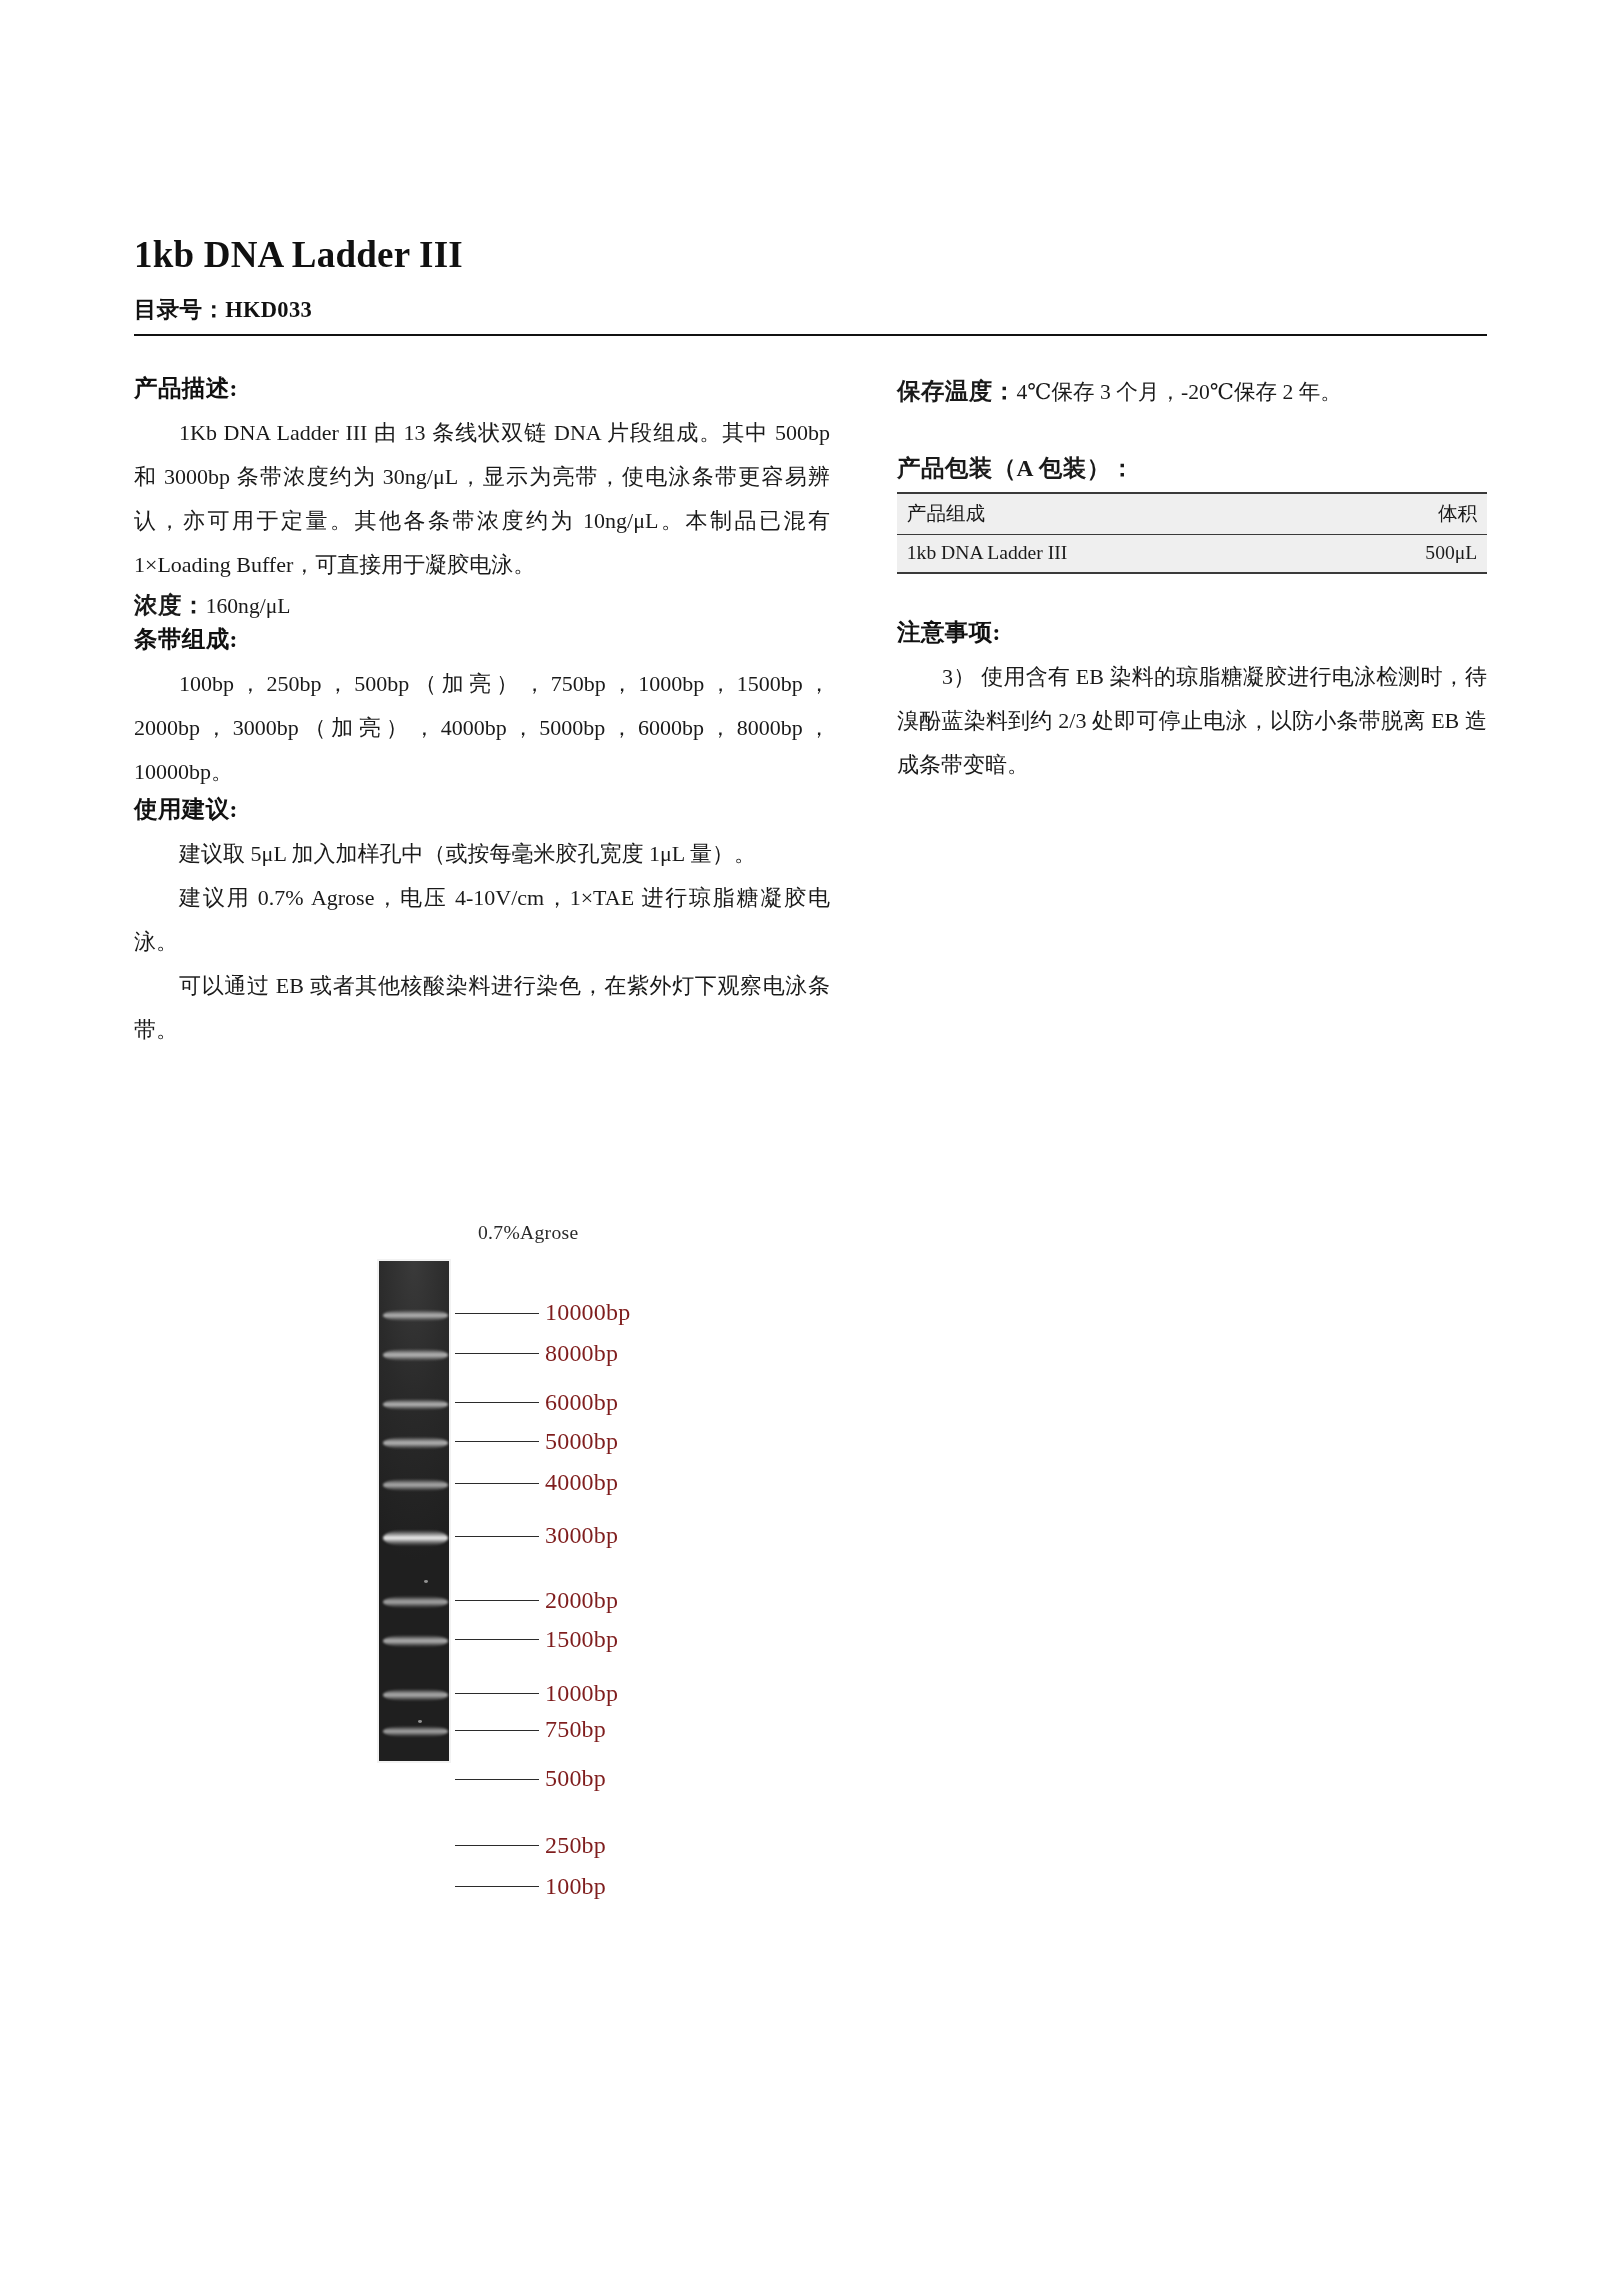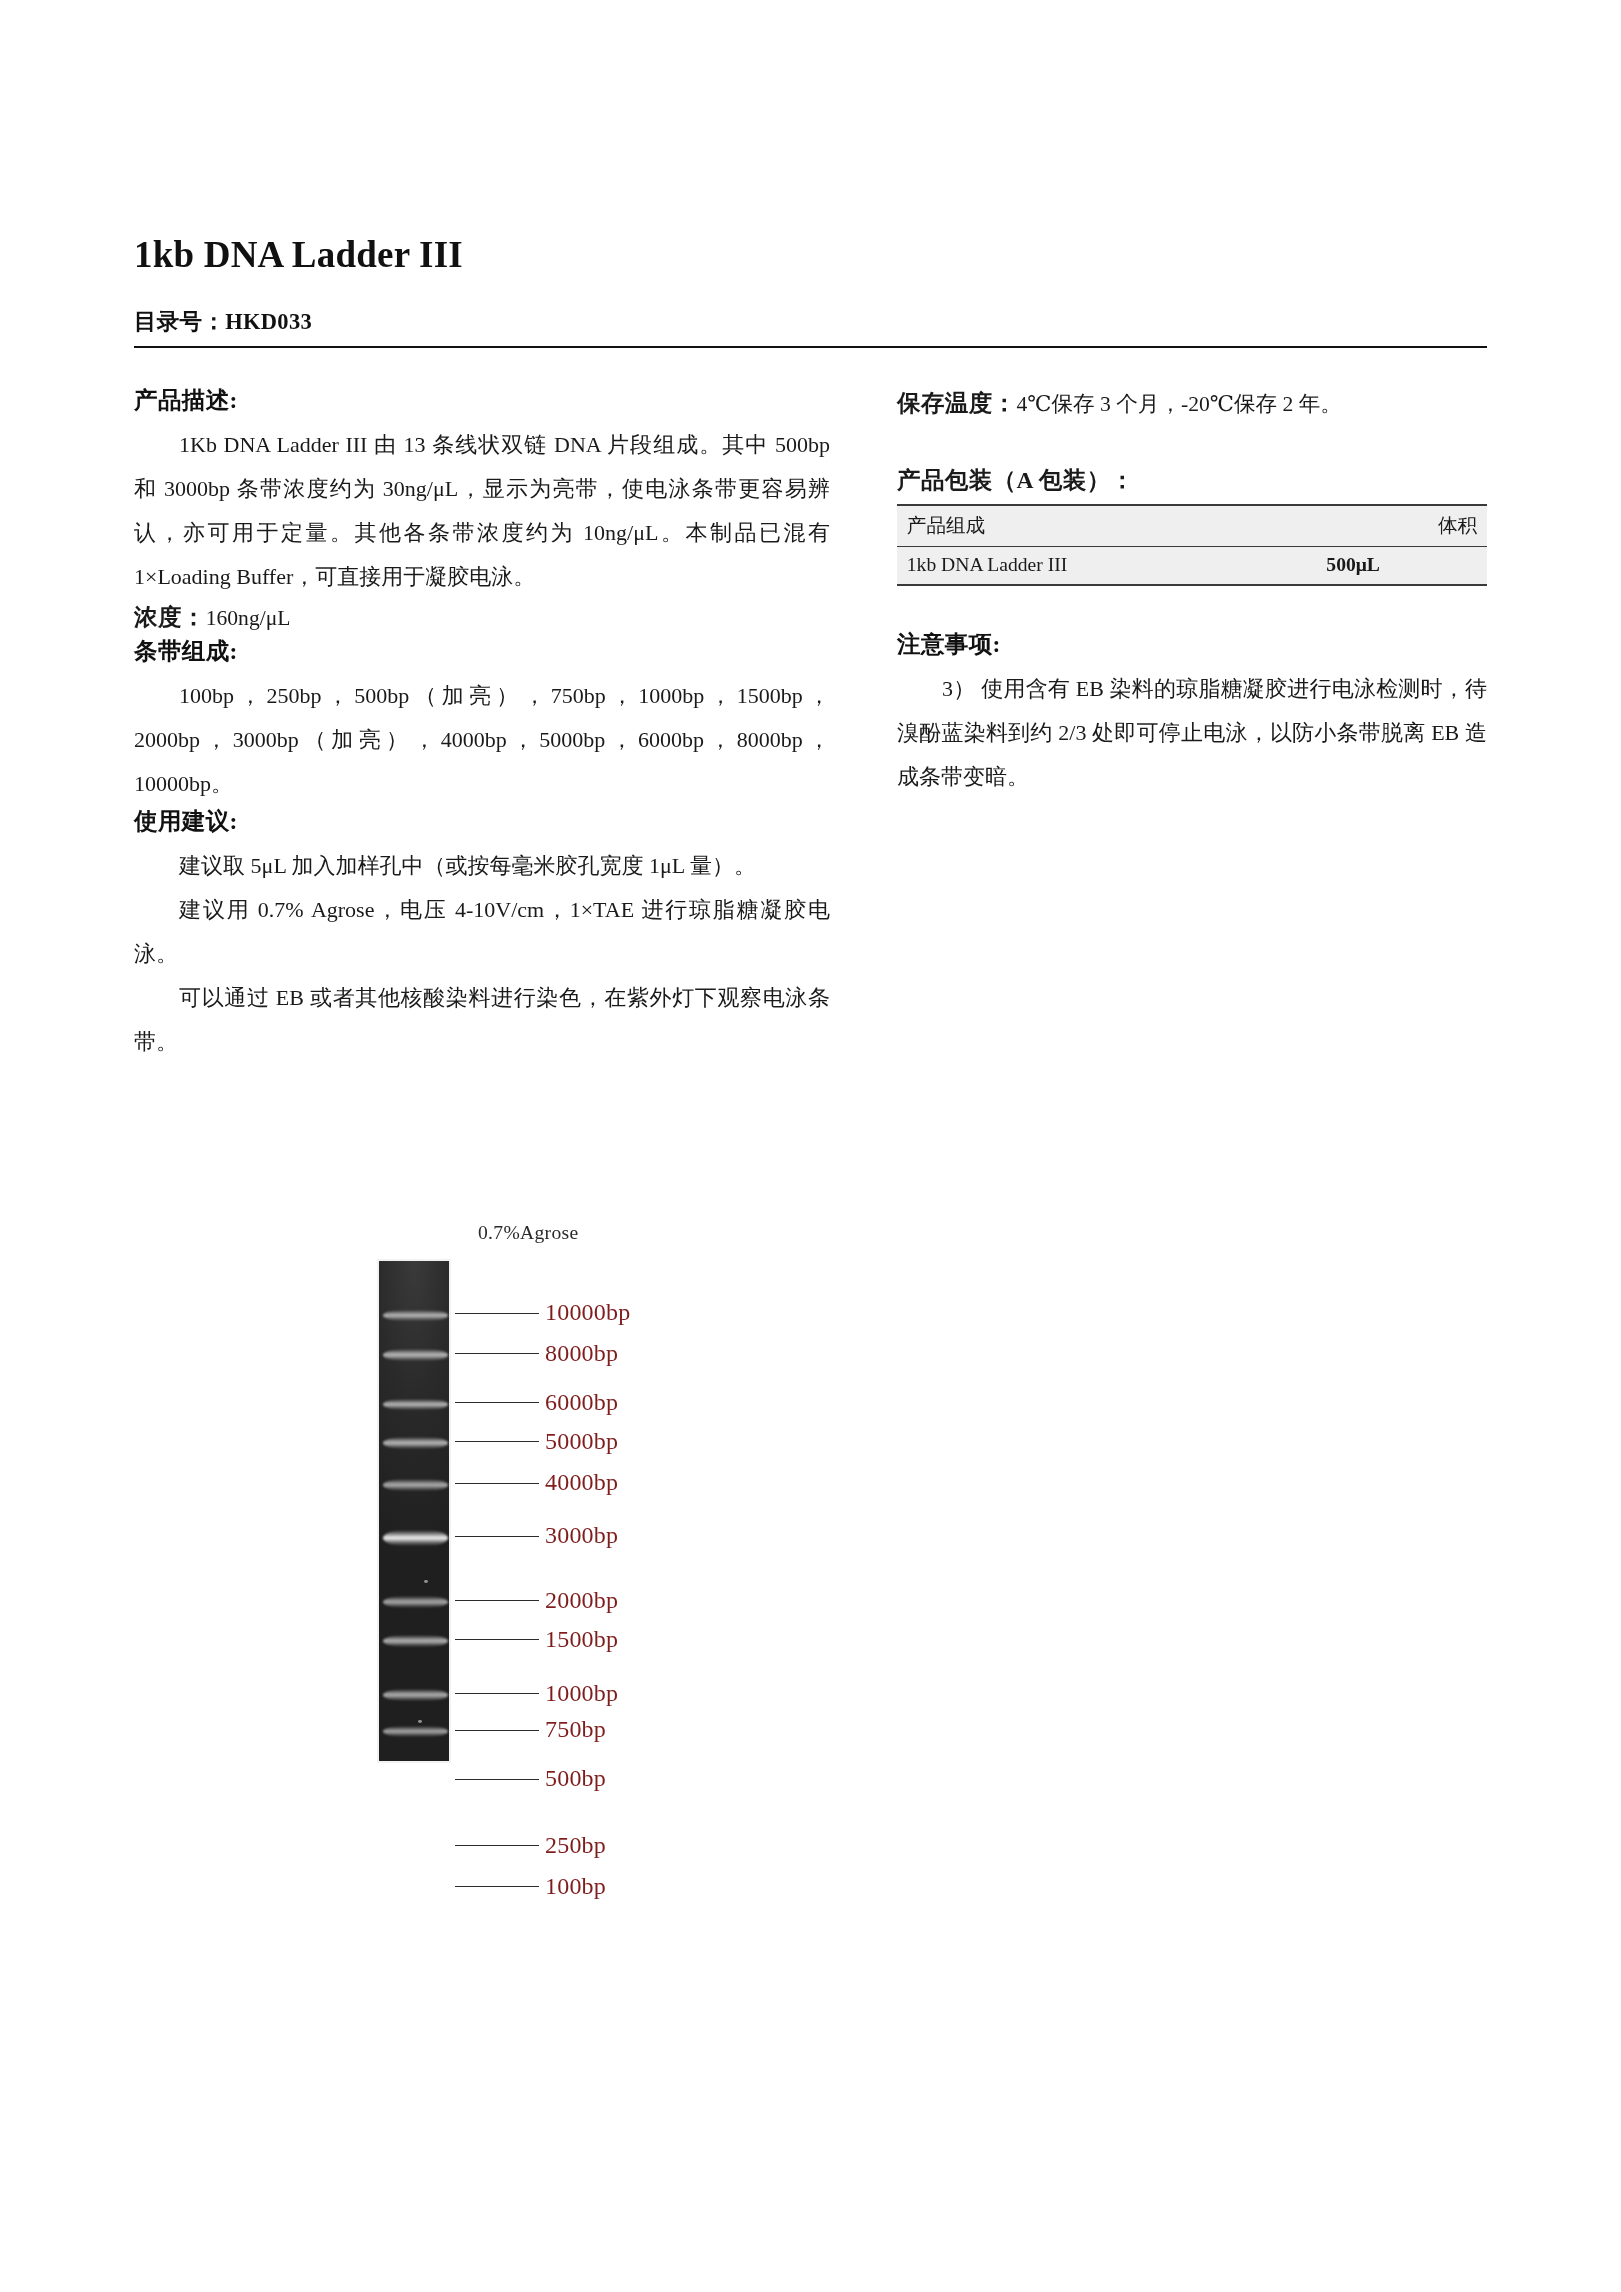--- a/index.html
+++ b/index.html
@@ -33,21 +33,21 @@
   .doc-title {
     font-family: "Liberation Serif", "DejaVu Serif", serif;
     font-weight: bold;
     font-size: 37px;
     letter-spacing: 0.2px;
     margin: 0 0 0 0;
     line-height: 1.2;
     color: #111;
   }
   .catalog-line {
-    margin-top: 29px;
+    margin-top: 17px;
     font-size: 22.5px;
     font-weight: bold;
     letter-spacing: 0.3px;
     color: #111;
   }
   .header-rule {
     margin-top: 8.8px;
     border-bottom: 2.5px solid #111;
     width: 100%;
   }
@@ -123,21 +123,21 @@
     border-top: 2.2px solid #3a3a3a;
     border-bottom: 1.4px solid #3a3a3a;
     font-size: 19.6px;
   }
   table.pack thead th.num { text-align: right; }
   table.pack tbody td {
     padding: 6.9px 9.8px 7.8px 9.8px;
     border-bottom: 2.2px solid #3a3a3a;
     font-size: 19.6px;
   }
-  table.pack tbody td.num { text-align: left; font-weight: bold; }
+  table.pack tbody td.num { text-align: right; }
 
   ol.notes {
     list-style: none;
     margin: 0;
     padding: 0;
   }
   ol.notes li {
     font-size: 22px;
     line-height: 2.0;
     text-align: justify;

